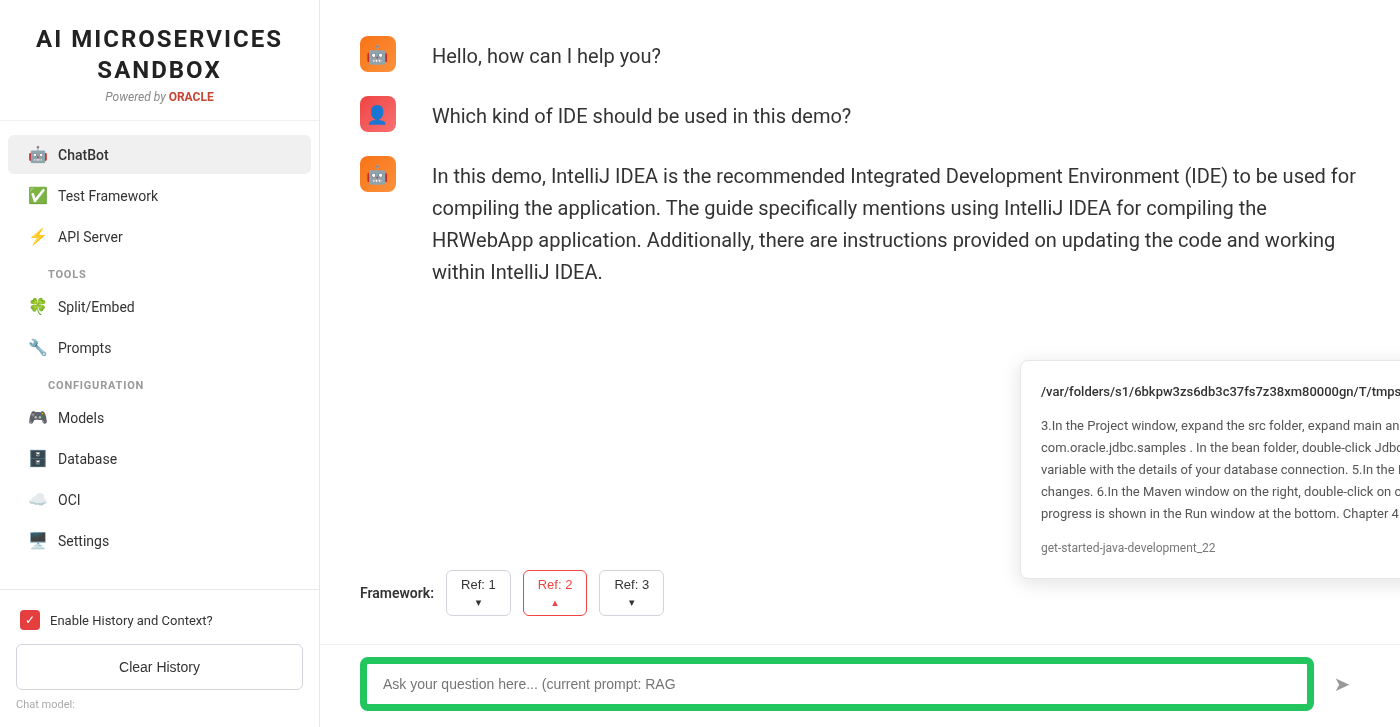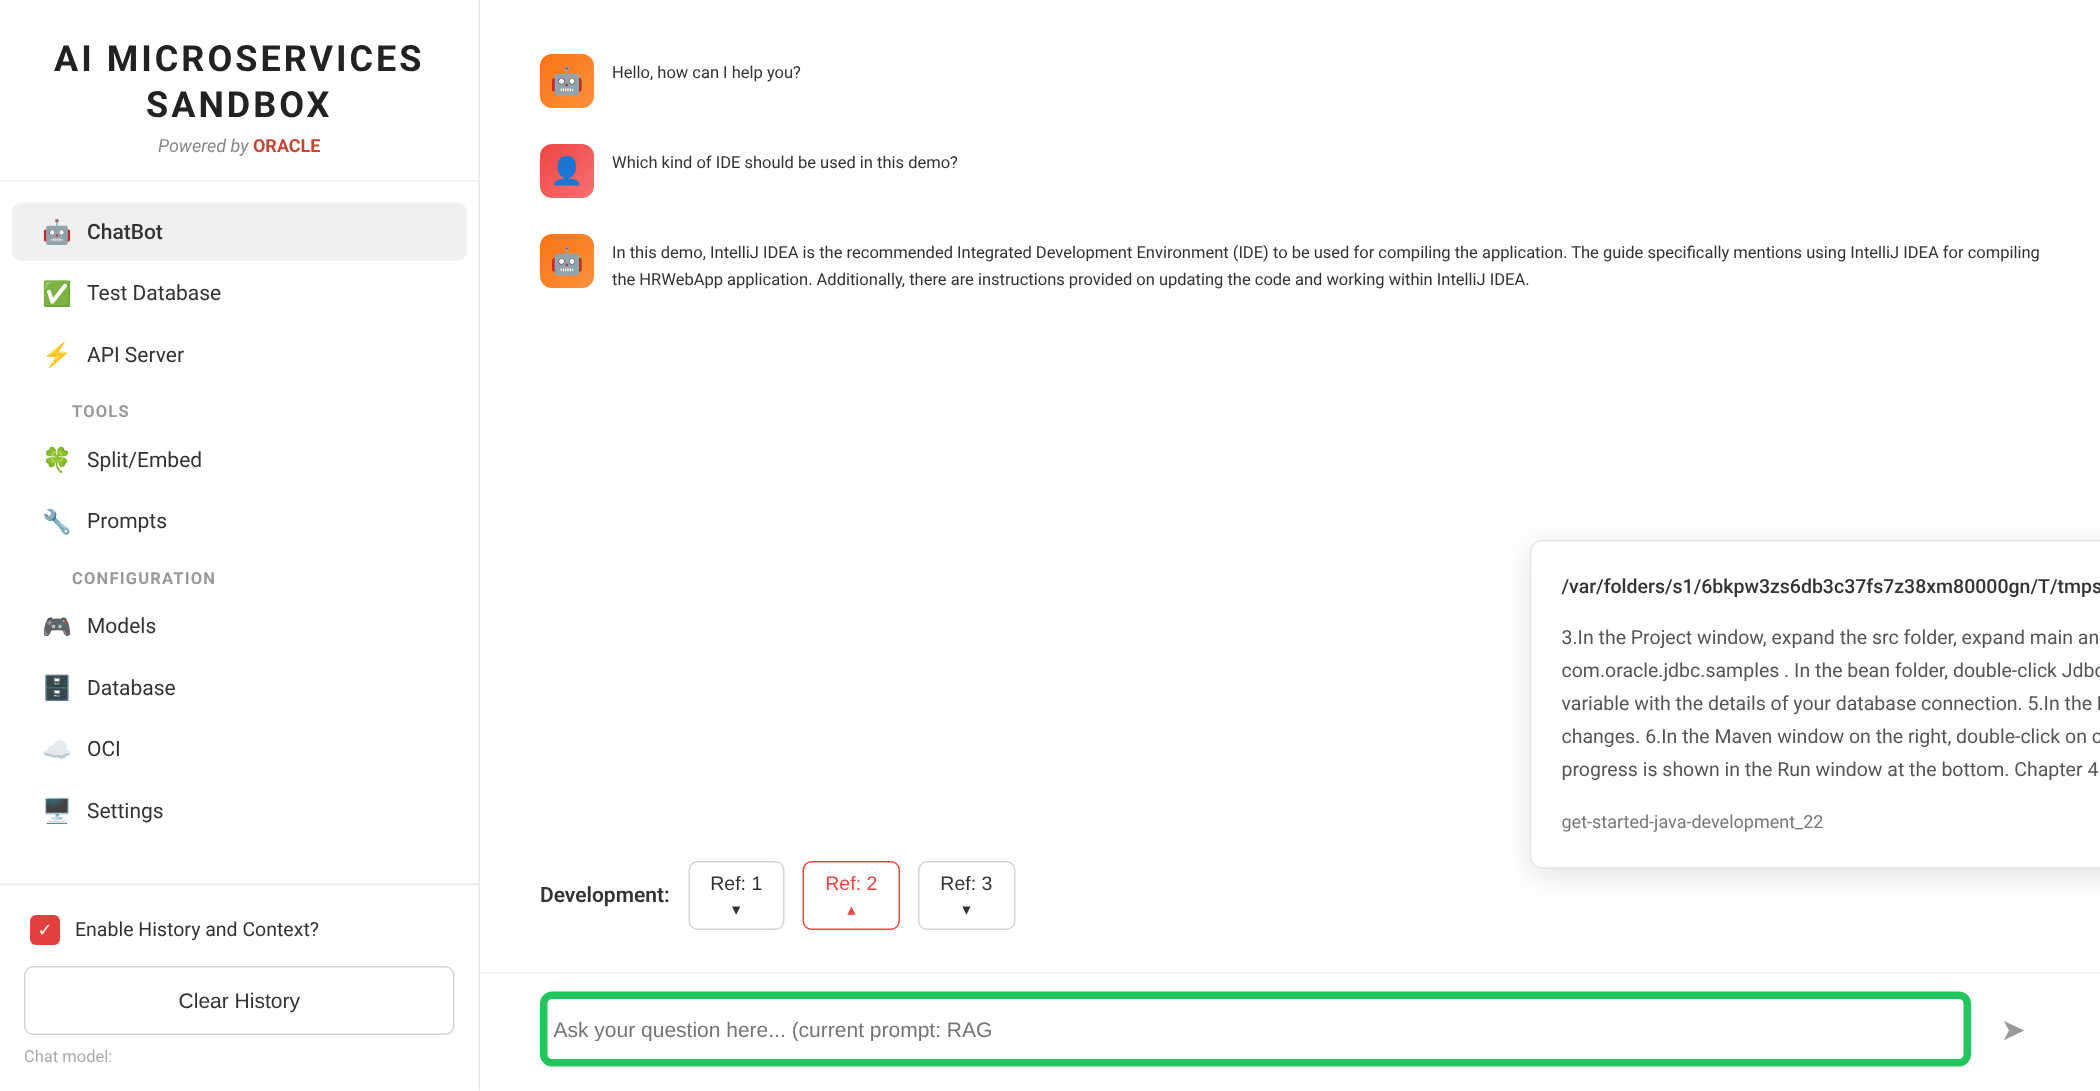--- a/index.html
+++ b/index.html
@@ -144,24 +144,25 @@
       justify-content: center;
       font-size: 18px;
       flex-shrink: 0;
       background: linear-gradient(135deg, #f97316, #fb923c);
     }
     .message-avatar.user-avatar {
       background: linear-gradient(135deg, #ef4444, #f87171);
     }
     .message-content {
       flex: 1;
-      font-size: 11px;
+      font-size: 20px;
       color: #333;
       line-height: 1.6;
       padding-top: 4px;
+      margin-left: 24px;
     }
     .message-content p { margin: 0; }
 
     
     .references-section {
       padding: 0 40px 16px;
     }
     .references-header {
       display: flex;
       align-items: center;
@@ -231,22 +232,22 @@
     
     #chat-input-area {
       padding: 12px 40px 16px;
       border-top: 1px solid #f0f0f0;
       display: flex;
       align-items: center;
       gap: 10px;
     }
     #chat-input {
       flex: 1;
-      padding: 12px 4px;
-      border: 5px solid #22c55e;
+      padding: 12px 16px;
+      border: 7px solid #22c55e;
       border-radius: 8px;
       font-size: 14px;
       color: #4c1d95;
       outline: none;
       background: #fff;
     }
     .send-btn {
       width: 36px;
       height: 36px;
       background: none;
@@ -277,21 +278,21 @@
   </div>
 
   <div class="sidebar-nav">
 
     <div class="nav-item active">
       <span class="nav-icon">🤖</span>
       <span>ChatBot</span>
     </div>
     <div class="nav-item">
       <span class="nav-icon">✅</span>
-      <span>Test Database</span>
+      <span>Test Framework</span>
     </div>
     <div class="nav-item">
       <span class="nav-icon">⚡</span>
       <span>API Server</span>
     </div>
 
     <div class="nav-section-label">Tools</div>
     <div class="nav-item">
       <span class="nav-icon">🍀</span>
       <span>Split/Embed</span>
@@ -351,21 +352,21 @@
       <div class="message-avatar">🤖</div>
       <div class="message-content">
         <p>In this demo, IntelliJ IDEA is the recommended Integrated Development Environment (IDE) to be used for compiling the application. The guide specifically mentions using IntelliJ IDEA for compiling the HRWebApp application. Additionally, there are instructions provided on updating the code and working within IntelliJ IDEA.</p>
       </div>
     </div>
 
   </div>
 
   <div class="references-section">
     <div class="references-header">
-      <span class="references-label">Development:</span>
+      <span class="references-label">Framework:</span>
       <button class="ref-btn">
         <span>Ref: 1</span>
         <span class="chevron">▾</span>
       </button>
       <button class="ref-btn active">
         <span>Ref: 2</span>
         <span class="chevron">▴</span>
       </button>
       <button class="ref-btn">
         <span>Ref: 3</span>

